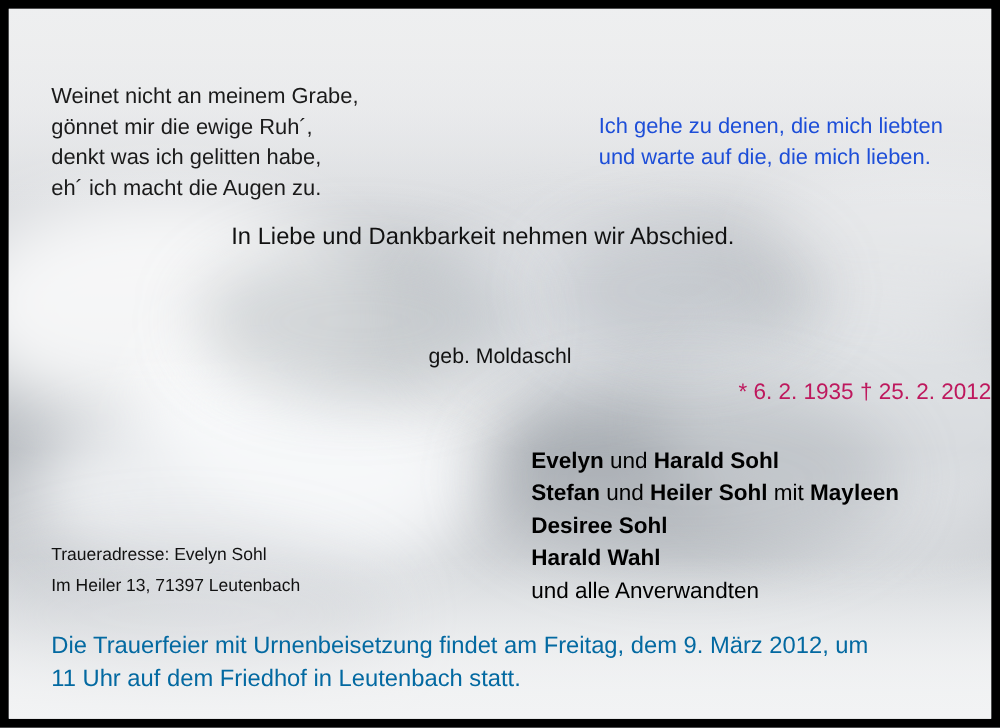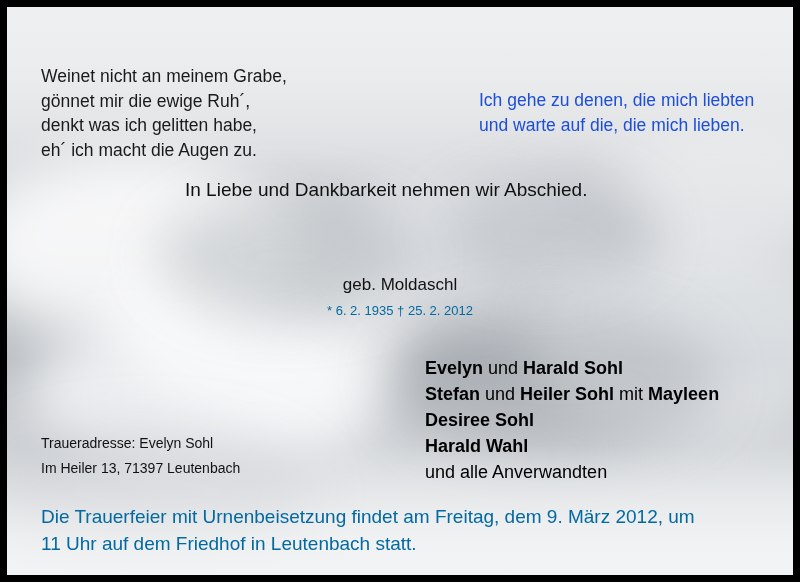--- a/index.html
+++ b/index.html
@@ -107,23 +107,23 @@
   }
   .geb {
     left: 0; right: 0; top: 268px;
     text-align: center;
     font-size: 17px;
     color: #111;
     white-space: normal;
   }
   .dates {
     left: 0; right: 0; top: 296px;
-    text-align: center;
-    font-size: 13px;
-    color: #0369a1;
+    text-align: right;
+    font-size: 18px;
+    color: #be185d;
     white-space: normal;
   }
 
   .family {
     left: 418px; top: 348px;
     font-size: 18px;
     line-height: 26px;
     color: #000;
   }
   .family b { font-weight: bold; }

